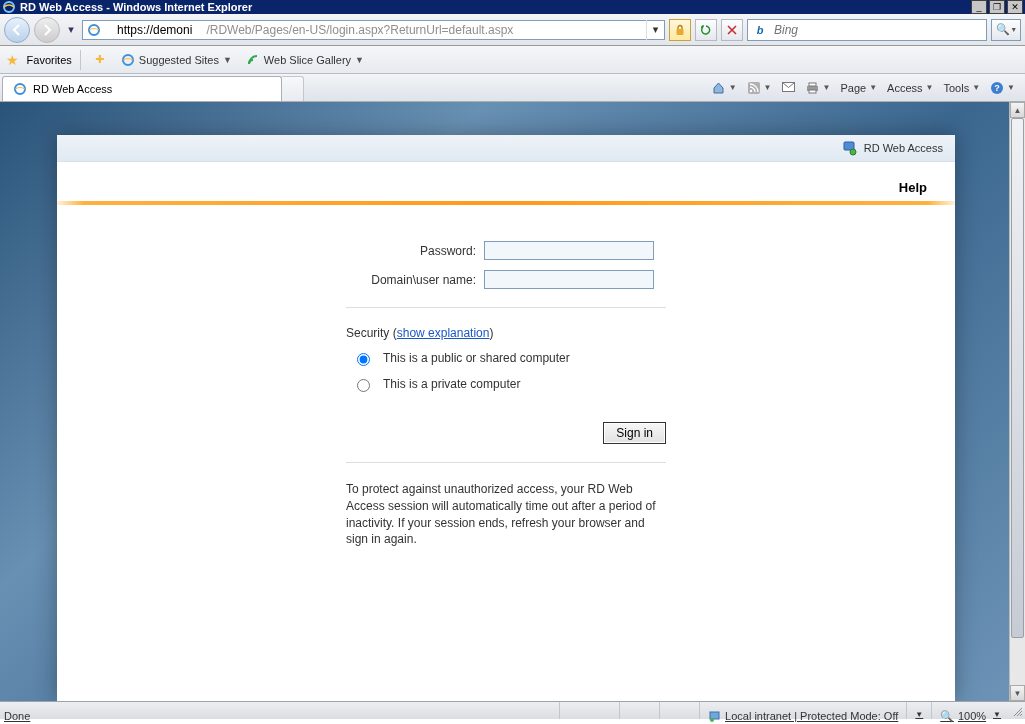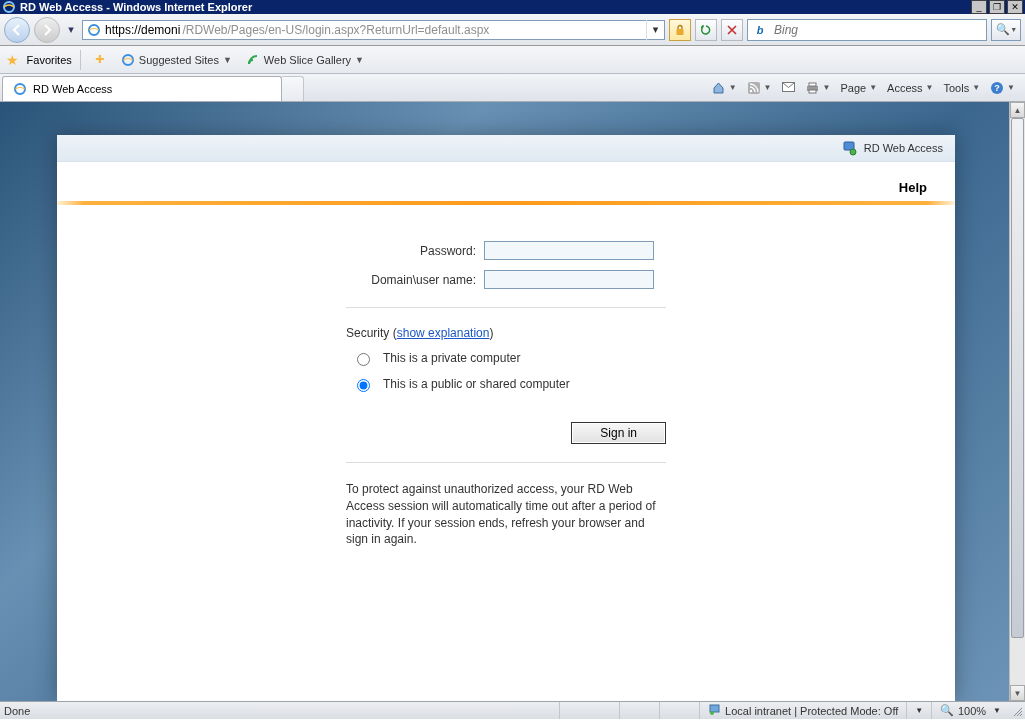--- a/index.html
+++ b/index.html
@@ -7,21 +7,21 @@
   
   .titlebar { height:14px; background:#0a246a; color:#fff; display:flex; align-items:center; padding:0 2px; }
   .titlebar .ie-icon { width:14px; height:14px; margin-right:4px; display:flex; align-items:center; justify-content:center; }
   .titlebar .title { flex:1; font-weight:bold; font-size:11px; }
   .titlebar .winbtn { width:16px; height:14px; background:#c7c7c7; border:1px solid #404040; margin-left:2px; display:flex; align-items:center; justify-content:center; font-size:9px; color:#000; }
   
   .navbar { height:32px; background: linear-gradient(#f4f5f7,#e2e5ea); border-bottom:1px solid #999; display:flex; align-items:center; padding:2px 4px; gap:4px; }
   .navbtn { width:26px; height:26px; border-radius:50%; border:1px solid #8faecf; background:linear-gradient(#e8f1fb,#b9d1ec); display:flex; align-items:center; justify-content:center; color:#2a5aa0; font-size:13px; }
   .navbtn.fwd { background:linear-gradient(#eee,#ccc); color:#888; border-color:#bbb; }
   .navdrop { width:14px; height:26px; display:flex; align-items:center; justify-content:center; color:#336; }
-  .address-wrap { flex:1; display:flex; align-items:center; height:20px; border:1px solid #7f9db9; background:#fff; }
+  .address-wrap { flex:1; display:flex; align-items:center; height:20px; border:1px solid #7f9db9; background:#fff;gap:12px; }
   .address-wrap .ie-small { width:16px; height:16px; margin:0 3px; color:#1e6bbf; display:flex; align-items:center; justify-content:center; }
   .address-wrap input { flex:1; border:none; outline:none; font-size:12px; height:18px; background:transparent; color:#000; }
   .address-wrap .drp { width:18px; height:20px; border-left:1px solid #ddd; display:flex; align-items:center; justify-content:center; color:#333; }
   .lockbox { width:22px; height:22px; border:1px solid #caa23d; background:linear-gradient(#fff7dc,#fde9a3); display:flex; align-items:center; justify-content:center; }
   .smallbtn { width:22px; height:22px; border:1px solid #b4b9c2; background:linear-gradient(#fdfdfe,#e4e8ee); display:flex; align-items:center; justify-content:center; color:#444; }
   .search-wrap { width:240px; display:flex; align-items:center; height:22px; border:1px solid #7f9db9; background:#fff; }
   .search-wrap .bing { width:16px; height:16px; margin:0 4px; color:#146bb3; display:flex; align-items:center; justify-content:center; font-style:italic; font-weight:bold; }
   .search-wrap input { flex:1; border:none; outline:none; font-size:12px; color:#888; font-style:italic; }
   .searchbtn { width:30px; height:22px; border:1px solid #7f9db9; background:linear-gradient(#fdfdfe,#e4e8ee); display:flex; align-items:center; justify-content:center; color:#2a5aa0; }
   
@@ -61,25 +61,25 @@
   .orange { height:4px; background:linear-gradient(to right,#fff3d9,#ffb13d 3%,#ff9a1a 50%,#ffb13d 97%,#fff3d9); }
   .form-area { width:320px; margin:36px auto 0 auto; font-size:12px; color:#333; }
   .row { display:flex; align-items:center; margin-bottom:10px; }
   .row label { width:130px; text-align:right; margin-right:8px; }
   .row input[type=text], .row input[type=password] { width:170px; height:19px; border:1px solid #7f9db9; background:#f2f7fc; outline:none; padding:0 3px; }
   .hr { border:none; border-top:1px solid #ddd; margin:18px 0; }
   .sec-line { margin-bottom:8px; }
   .sec-line a { color:#1b57c4; text-decoration:underline; }
   .radio-row { display:flex; align-items:center; gap:10px; margin:10px 0 10px 6px; }
   .signin-row { display:flex; justify-content:flex-end; margin-top:30px; }
-  .signin-row button { font-size:12px; padding:3px 28px; background:linear-gradient(#f7f7f7,#e2e2e2); border:1px solid #333; box-shadow: inset 0 0 0 1px #fff; text-align: center; }
+  .signin-row button { font-size:12px; padding:3px 12px; background:linear-gradient(#f7f7f7,#e2e2e2); border:1px solid #333; box-shadow: inset 0 0 0 1px #fff; text-align: center; }
   .notice { font-size:12px; color:#333; line-height:1.4; margin-top:14px; }
   
   .statusbar { height:18px; background:linear-gradient(#eceef1,#dadde2); border-top:1px solid #9da2ab; display:flex; align-items:center; font-size:11px; color:#333; }
-  .statusbar .cell { padding:8px 8px; border-left:1px solid #c3c7cd; height:100%; display:flex; align-items:center; gap:4px; }
+  .statusbar .cell { padding:8px 8px; border-left:1px solid #c3c7cd; height:100%; display:flex; gap:4px;text-decoration:underline; }
   .statusbar .cell:first-child { border-left:none; flex:0 0 auto; padding-left:4px; }
   .statusbar .spacer { flex:1; }
   .statusbar .grip { width:16px; height:16px; display:flex; align-items:flex-end; justify-content:flex-end; padding:2px; color:#8a8f98; }
   .url-gray { color:#8f8f8f; }
 </style>
 </head>
 <body>
 
 <div class="titlebar">
   <span class="ie-icon">
@@ -284,26 +284,26 @@
         <input type="text" style="">
       </div>
       <hr class="hr">
 
       <div class="sec-line">
         <span>Security</span>
         (<a href="#">show explanation</a>)
       </div>
 
       <div class="radio-row">
+        <input type="radio" name="sec" checked="" style="">
+        <span>This is a public or shared computer</span>
+      </div>
+      <div class="radio-row">
         <input type="radio" name="sec" style="">
         <span>This is a private computer</span>
-      </div>
-      <div class="radio-row">
-        <input type="radio" name="sec" checked="" style="">
-        <span>This is a public or shared computer</span>
       </div>
 
       <div class="signin-row">
         <button>Sign in</button>
       </div>
 
       <hr class="hr">
       <div class="notice">To protect against unauthorized access, your RD Web Access session will automatically time out after a period of inactivity. If your session ends, refresh your browser and sign in again.</div>
     </div>
   </div>

